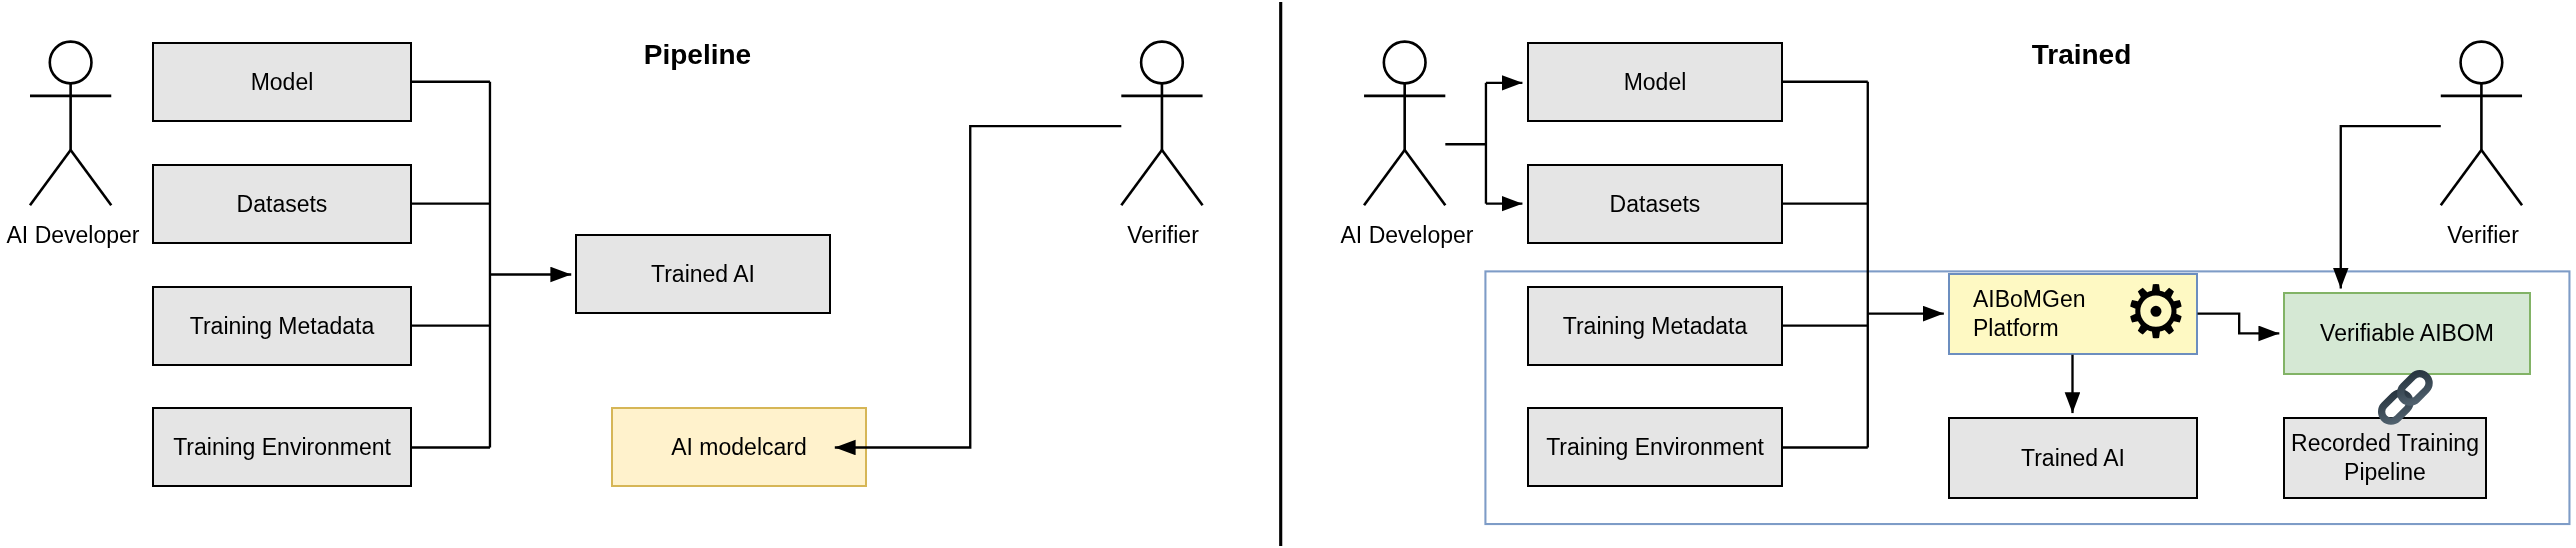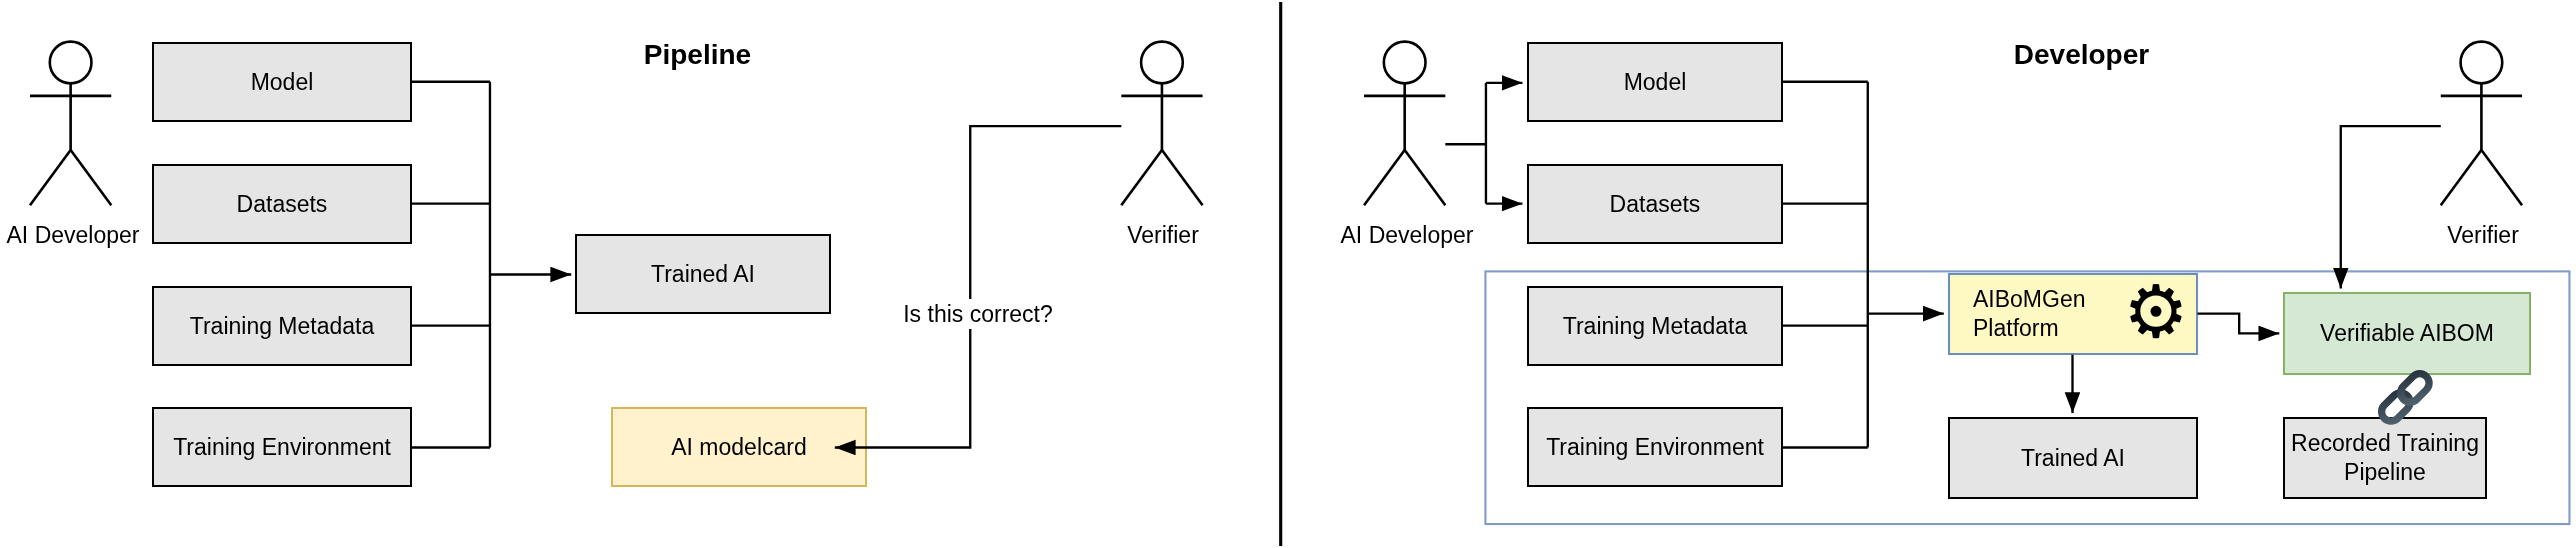--- a/index.html
+++ b/index.html
@@ -42,28 +42,27 @@
   <div class="node blue" style="left:1948px;top:273px;width:250px;height:82px;">
     <span class="blue-inner">AIBoMGen Platform</span>
     <span class="gear">⚙</span>
   </div>
 
   <div class="node" style="left:1948px;top:417px;width:250px;height:82px;">Trained AI</div>
   <div class="node green" style="left:2283px;top:292px;width:248px;height:83px;">Verifiable AIBOM</div>
   <div class="node" style="left:2283px;top:417px;width:204px;height:82px;">Recorded Training Pipeline</div>
 
   <div class="title" style="left:567px;top:38px;">Pipeline</div>
-  <div class="title" style="left:1951px;top:38px;">Developer</div>
+  <div class="title" style="left:1951px;top:38px;">Trained</div>
 
   <div class="lbl" style="left:-26px;top:220px;">AI Developer</div>
   <div class="lbl" style="left:1064px;top:220px;">Verifier</div>
   <div class="lbl" style="left:1308px;top:220px;">AI Developer</div>
   <div class="lbl" style="left:2384px;top:220px;">Verifier</div>
 
-  <div id="question">Is this correct?</div>
 
   <svg id="overlay" width="2576" height="548" viewBox="0 0 4944 1052">
     <defs>
       <marker id="ah" markerUnits="userSpaceOnUse" markerWidth="44" markerHeight="34" refX="40" refY="15" orient="auto">
         <path d="M0,0 L40,15 L0,30 Z" fill="#000"></path>
       </marker>
       <linearGradient id="chainGrad" x1="1" y1="0" x2="0" y2="1">
         <stop offset="0" stop-color="#26333E"></stop>
         <stop offset="1" stop-color="#51626F"></stop>
       </linearGradient>

